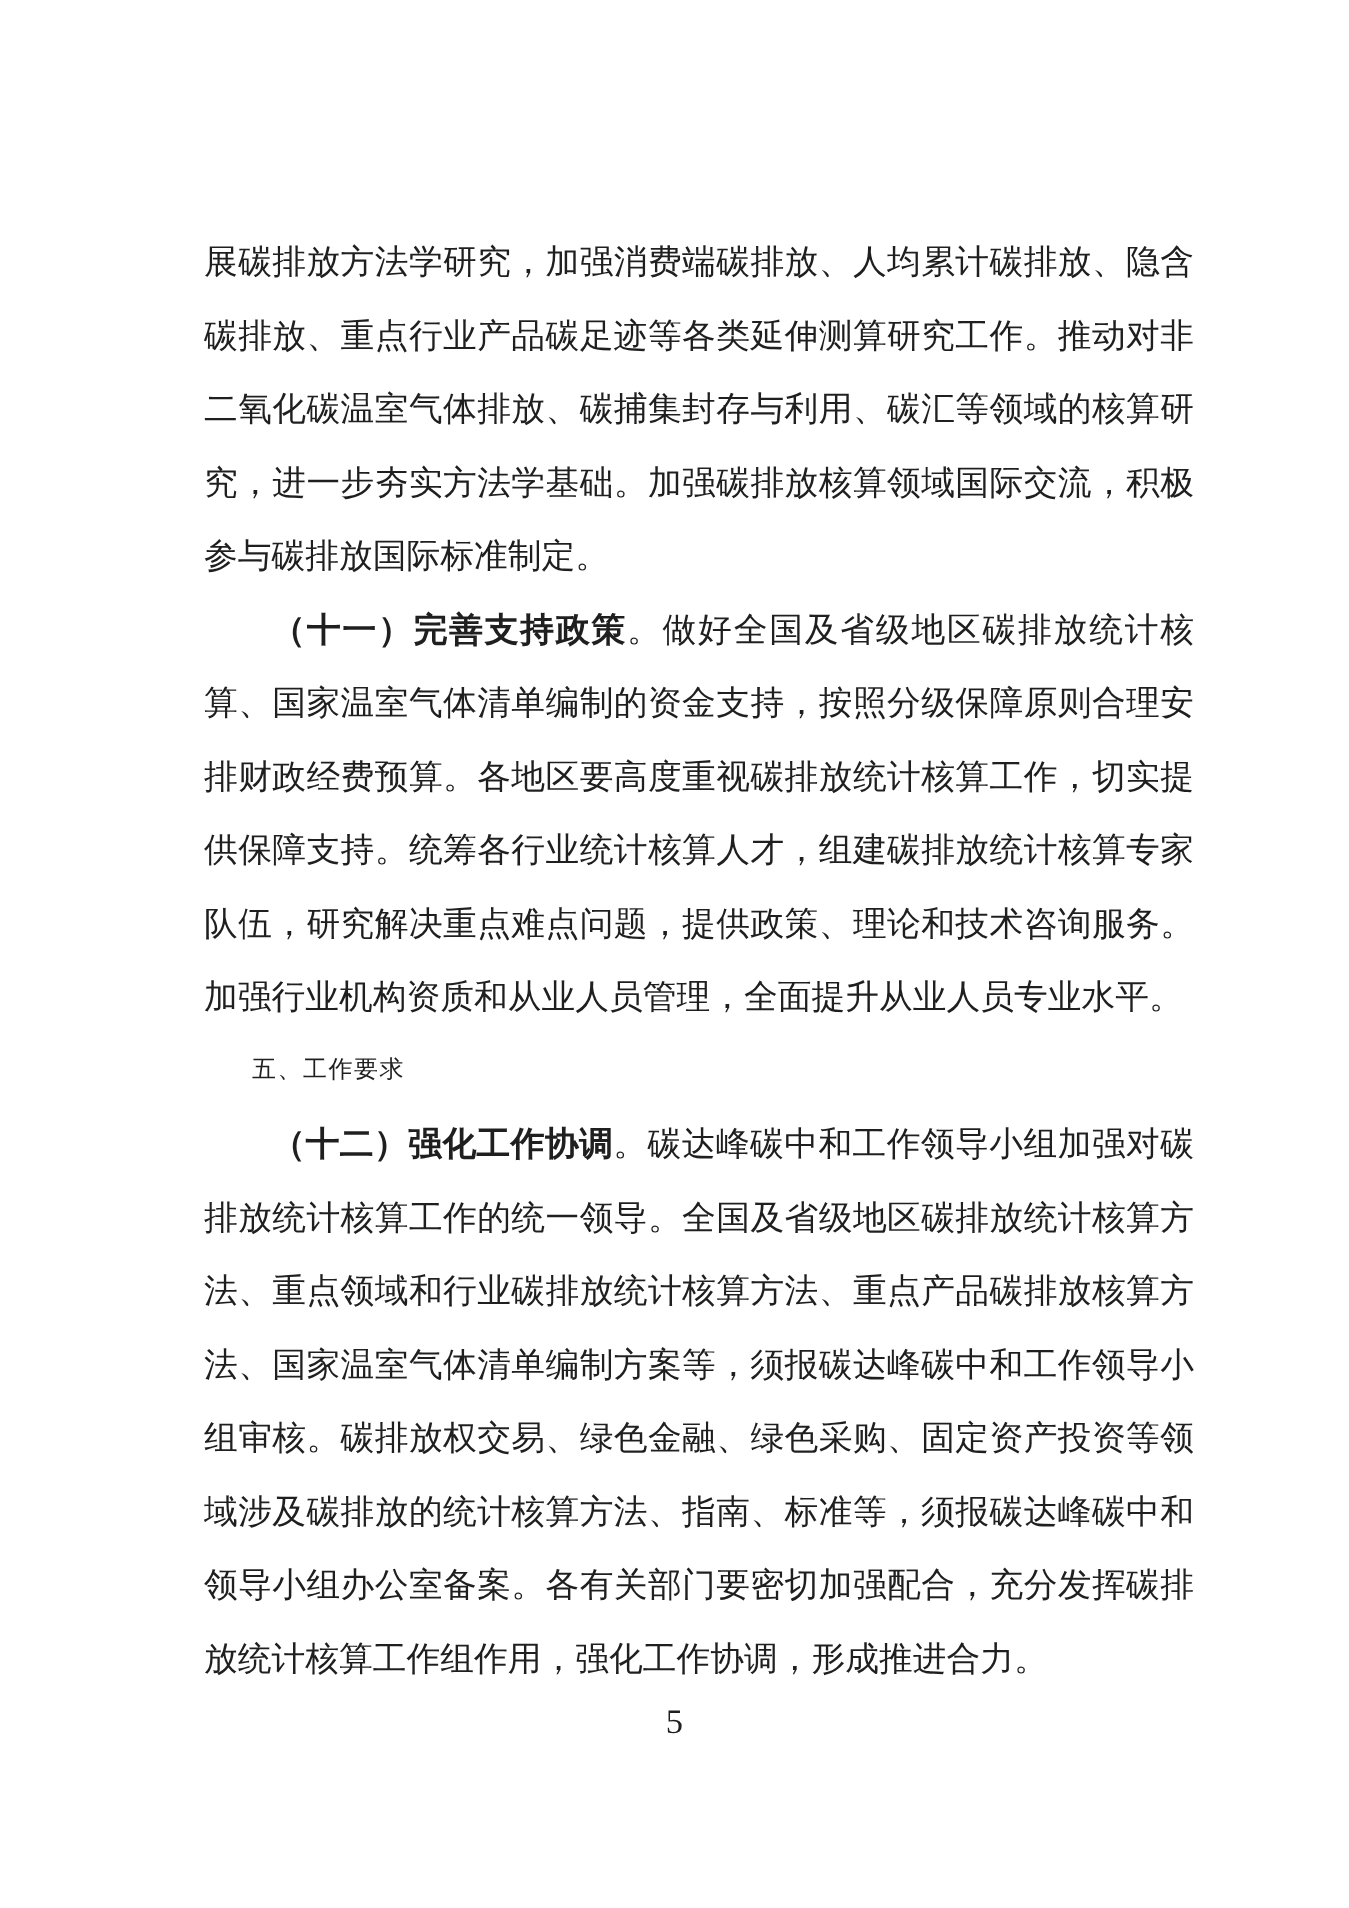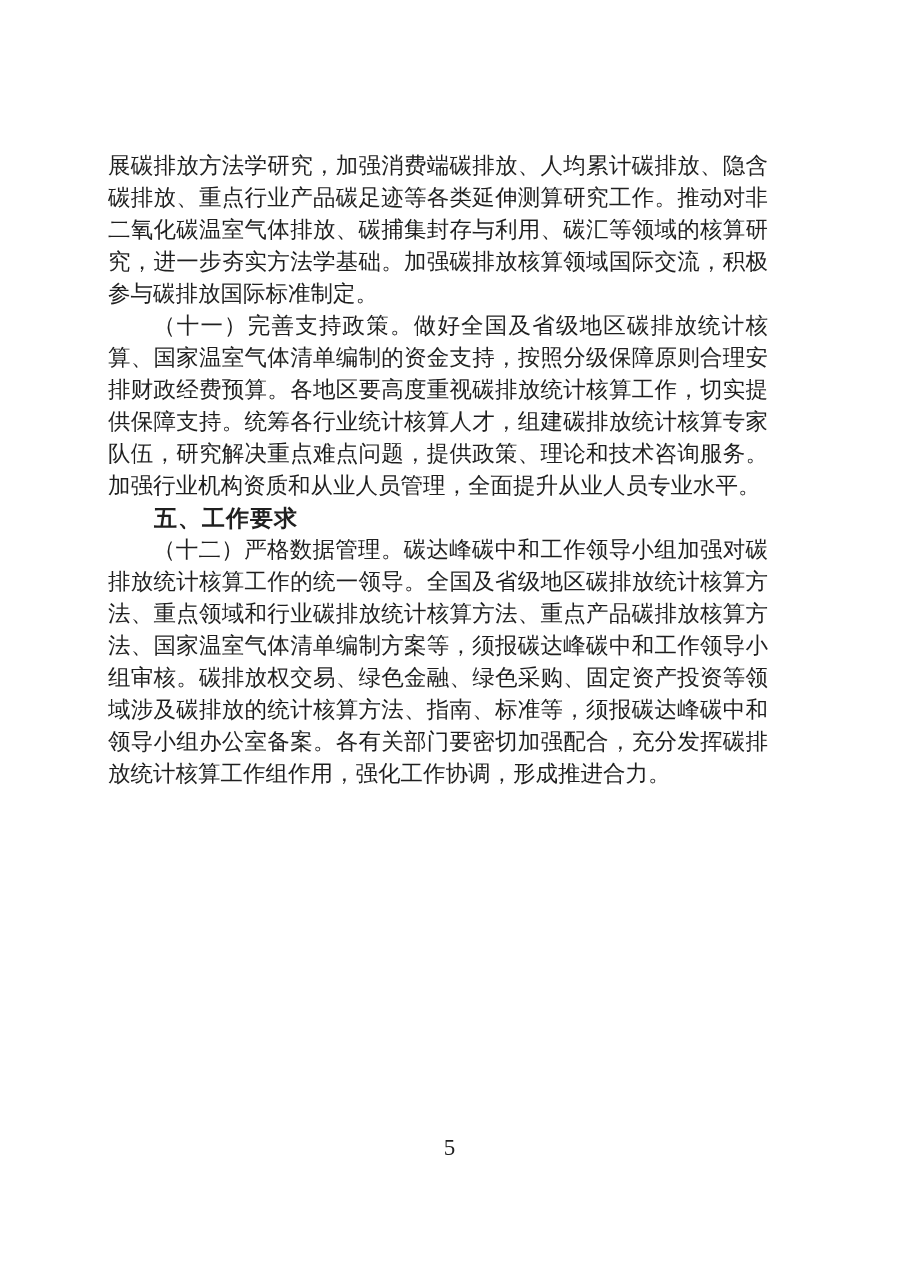--- a/index.html
+++ b/index.html
@@ -11,45 +11,45 @@
     position: relative;
     width: 899px;
     height: 1272px;
     background: #ffffff;
     overflow: hidden;
     font-family: "Liberation Serif", "DejaVu Serif", serif;
     color: #1f1f1f;
   }
   .content {
     position: absolute;
-    left: 108px;
+    left: 136px;
     top: 150px;
     width: 660px;
     font-size: 22.5px;
-    line-height: 32px;
+    line-height: 49px;
     text-align: justify;
   }
   .para {
     margin: 0;
     padding: 0;
     text-indent: 2em;
   }
   .para.no-indent {
     text-indent: 0;
   }
   .lead {
-    font-weight: 400;
+    font-weight: 700;
     margin-top: 21px;
   }
   .heading {
     margin: 0;
     padding: 0;
     text-indent: 2em;
-    font-size: 23px;
-    font-weight: 700;
+    font-size: 16px;
+    font-weight: 400;
     font-family: "Liberation Sans", "DejaVu Sans", sans-serif;
     letter-spacing: 1px;
   }
   .footer {
     position: absolute;
     top: 1126px;
     left: 0;
     width: 899px;
     text-align: center;
     font-size: 23px;
@@ -59,16 +59,16 @@
   }
 </style>
 </head>
 <body>
 
 <div class="page">
   <div class="content">
       <p class="para no-indent">展碳排放方法学研究，加强消费端碳排放、人均累计碳排放、隐含碳排放、重点行业产品碳足迹等各类延伸测算研究工作。推动对非二氧化碳温室气体排放、碳捕集封存与利用、碳汇等领域的核算研究，进一步夯实方法学基础。加强碳排放核算领域国际交流，积极参与碳排放国际标准制定。</p>
       <p class="para"><span class="lead">（十一）完善支持政策</span><span>。做好全国及省级地区碳排放统计核算、国家温室气体清单编制的资金支持，按照分级保障原则合理安排财政经费预算。各地区要高度重视碳排放统计核算工作，切实提供保障支持。统筹各行业统计核算人才，组建碳排放统计核算专家队伍，研究解决重点难点问题，提供政策、理论和技术咨询服务。加强行业机构资质和从业人员管理，全面提升从业人员专业水平。</span></p>
       <h2 class="heading">五、工作要求</h2>
-      <p class="para"><span class="lead">（十二）严格数据管理</span><span>。碳达峰碳中和工作领导小组加强对碳排放统计核算工作的统一领导。全国及省级地区碳排放统计核算方法、重点领域和行业碳排放统计核算方法、重点产品碳排放核算方法、国家温室气体清单编制方案等，须报碳达峰碳中和工作领导小组审核。碳排放权交易、绿色金融、绿色采购、固定资产投资等领域涉及碳排放的统计核算方法、指南、标准等，须报碳达峰碳中和领导小组办公室备案。各有关部门要密切加强配合，充分发挥碳排放统计核算工作组作用，强化工作协调，形成推进合力。</span></p>
+      <p class="para"><span class="lead">（十二）强化工作协调</span><span>。碳达峰碳中和工作领导小组加强对碳排放统计核算工作的统一领导。全国及省级地区碳排放统计核算方法、重点领域和行业碳排放统计核算方法、重点产品碳排放核算方法、国家温室气体清单编制方案等，须报碳达峰碳中和工作领导小组审核。碳排放权交易、绿色金融、绿色采购、固定资产投资等领域涉及碳排放的统计核算方法、指南、标准等，须报碳达峰碳中和领导小组办公室备案。各有关部门要密切加强配合，充分发挥碳排放统计核算工作组作用，强化工作协调，形成推进合力。</span></p>
     </div>
   <div class="footer">5</div>
 </div>
 
 </body></html>

